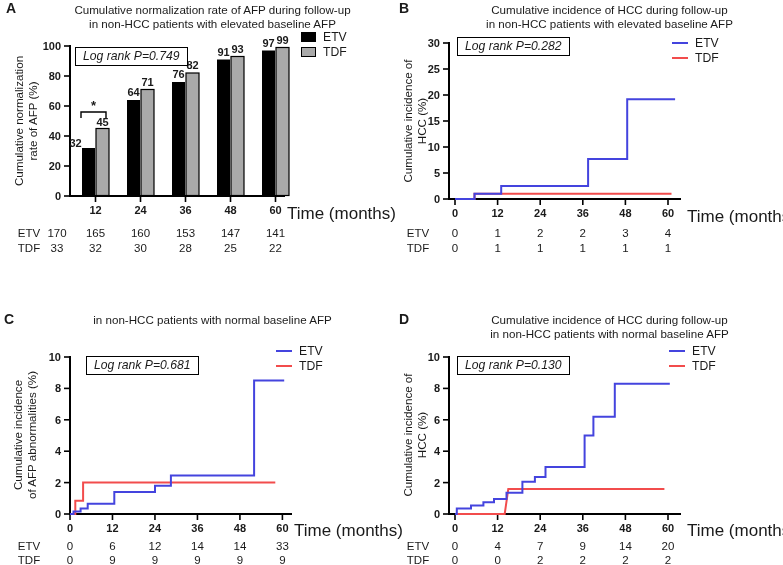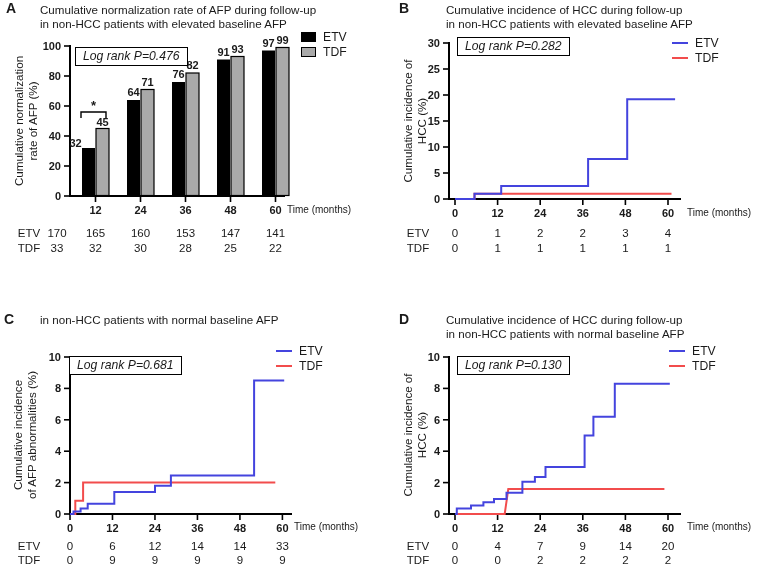--- a/index.html
+++ b/index.html
@@ -1,26 +1,26 @@
 <!DOCTYPE html>
 <html style="--etv: #4444DE; --tdf: #F24C4C; --gray: #A9A9A9;"><head>
 <meta charset="utf-8">
 <style>
   html,body{margin:0;padding:0;background:#fff;}
   #figure{position:relative;width:783px;height:565px;background:#fff;
           font-family:"Liberation Sans",sans-serif;color:#1a1a1a;overflow:hidden;}
   .panel{position:absolute;}
   svg.plot{position:absolute;left:0;top:0;overflow:visible;}
   .letter{position:absolute;font-size:14px;font-weight:bold;line-height:1;}
-  .title{position:absolute;font-size:11.6px;line-height:1.22;}
+  .title{position:absolute;text-align:center;font-size:11.6px;line-height:1.22;}
   .logrank{position:absolute;border:1.4px solid #000;padding:1px 7px 2px;font-style:italic;
            font-size:12.2px;white-space:nowrap;background:#fff;}
   .ylabel{position:absolute;transform:translate(-50%,-50%) rotate(-90deg);
           text-align:center;font-size:11.6px;line-height:1.25;white-space:nowrap;}
-  .xlabel{position:absolute;font-size:10px;white-space:nowrap;}
+  .xlabel{position:absolute;font-size:17px;white-space:nowrap;}
   .legend{position:absolute;display:flex;flex-direction:column;gap:1px;}
   .lrow{display:flex;align-items:center;gap:7px;height:14px;}
   .swatch{display:inline-block;width:15px;height:10px;}
   .sw-black{background:#000;}
   .sw-gray{background:var(--gray,#A9A9A9);border:1.2px solid #000;height:8px;width:13px;}
   .lline{display:inline-block;width:16px;height:2.6px;}
   .lline.blue{background:var(--etv,#4444DE);}
   .lline.red{background:var(--tdf,#F24C4C);}
   .llabel{font-size:12.2px;color:#1a1a1a;}
   svg text{font-family:"Liberation Sans",sans-serif;fill:#1a1a1a;}
@@ -95,21 +95,21 @@
         <text x="140.5" y="252" text-anchor="middle" class="risk" fill="#F06A6A">30</text>
         <text x="185.5" y="252" text-anchor="middle" class="risk" fill="#F06A6A">28</text>
         <text x="230.5" y="252" text-anchor="middle" class="risk" fill="#F06A6A">25</text>
         <text x="275.5" y="252" text-anchor="middle" class="risk" fill="#F06A6A">22</text>
       </svg>
     <div class="letter" style="left:6px;top:1px">A</div>
     <div class="title" style="left:40px;right:6px;top:3px">
       <div>Cumulative normalization rate of AFP during follow-up</div>
       <div>in non-HCC patients with elevated baseline AFP</div>
     </div>
-    <div class="logrank" style="left:75px;top:47px">Log rank P=0.476</div>
+    <div class="logrank" style="left:75px;top:47px">Log rank P=0.749</div>
     <div class="legend" style="left:301px;top:30px">
       <div class="lrow">
         <span class="swatch sw-black"></span>
         <span class="llabel">ETV</span>
       </div>
       <div class="lrow">
         <span class="swatch sw-gray"></span>
         <span class="llabel">TDF</span>
       </div>
     </div>
@@ -232,21 +232,21 @@
         <text x="112.48" y="269" text-anchor="middle" class="risk" fill="#F06A6A">9</text>
         <text x="154.96" y="269" text-anchor="middle" class="risk" fill="#F06A6A">9</text>
         <text x="197.44" y="269" text-anchor="middle" class="risk" fill="#F06A6A">9</text>
         <text x="239.92000000000002" y="269" text-anchor="middle" class="risk" fill="#F06A6A">9</text>
         <text x="282.4" y="269" text-anchor="middle" class="risk" fill="#F06A6A">9</text>
       </svg>
     <div class="letter" style="left:4px;top:17px">C</div>
     <div class="title" style="left:40px;right:6px;top:18px">
       <div>in non-HCC patients with normal baseline AFP</div>
     </div>
-    <div class="logrank" style="left:69px;top:61px">Log rank P=0.681</div>
+    <div class="logrank" style="left:86px;top:61px">Log rank P=0.681</div>
     <div class="legend" style="left:276px;top:49px">
       <div class="lrow">
         <span class="lline blue"></span>
         <span class="llabel">ETV</span>
       </div>
       <div class="lrow">
         <span class="lline red"></span>
         <span class="llabel">TDF</span>
       </div>
     </div>

